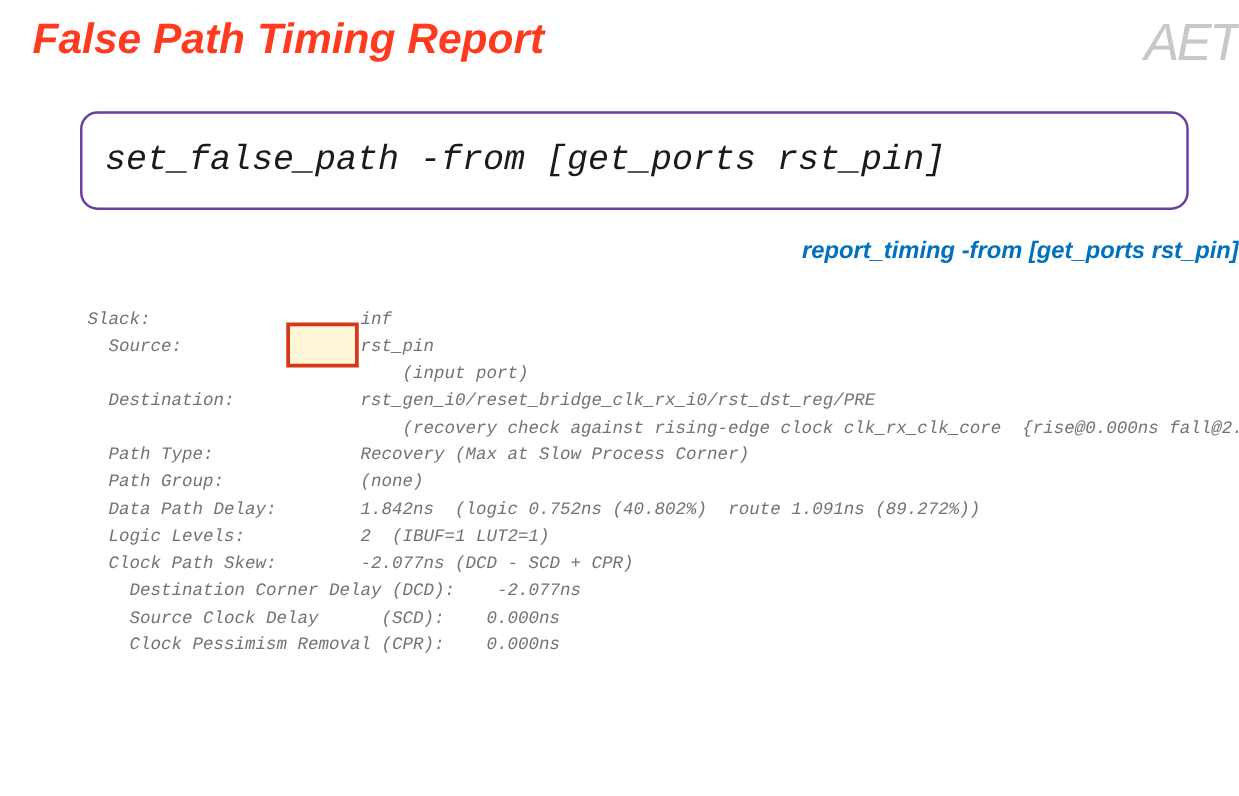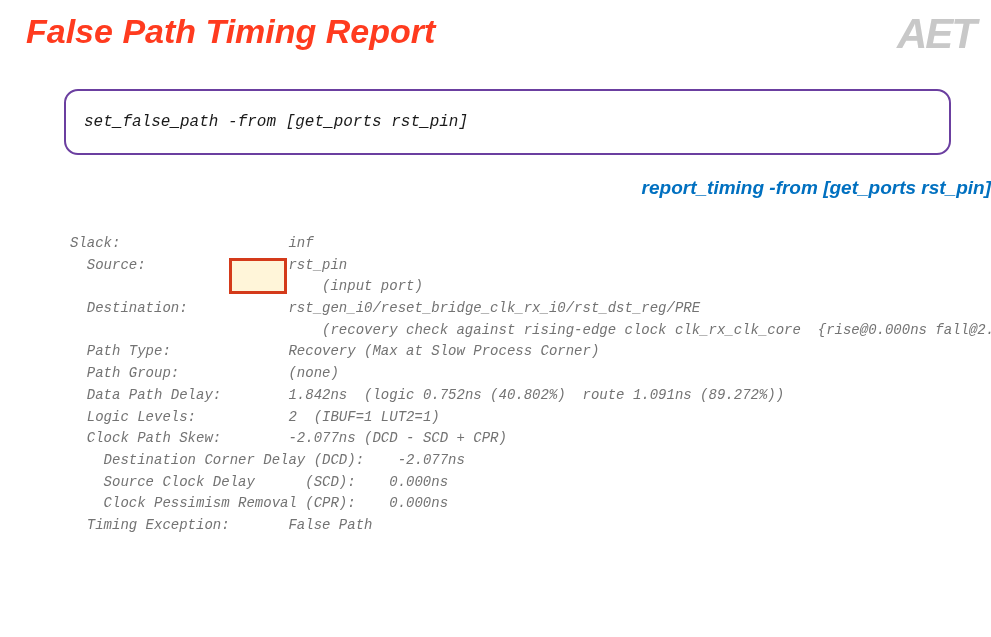--- a/index.html
+++ b/index.html
@@ -13,35 +13,35 @@
     }
     .title {
       color: #ff3b1f;
       font-size: 34px;
       font-weight: bold;
       padding: 12px 0 0 26px;
     }
     .logo {
       position: absolute;
       top: 10px;
-      right: 16px;
+      right: 0;
       color: #c8c8c8;
       font-size: 42px;
-      font-weight: bold;
+      font-weight: normal;
       font-style: italic;
       letter-spacing: -2px;
       font-family: Arial, sans-serif;
     }
     .command-box {
       margin: 38px 40px 0 64px;
       border: 2px solid #6b3fa0;
       border-radius: 14px;
       padding: 22px 18px;
       font-family: "Courier New", monospace;
-      font-size: 16px;
+      font-size: 28px;
       color: #1a1a1a;
     }
     .report-cmd {
       margin: 22px 0 0 76px;
       color: #0070c0;
       font-size: 19px;
       font-weight: bold;
       text-align: right;
     }
     .report-body {
@@ -80,16 +80,15 @@
   <div class="report-row"><span>  Destination:</span>            <span>rst_gen_i0/reset_bridge_clk_rx_i0/rst_dst_reg/PRE</span></div>
   <div class="report-row">                              <span>(recovery check against rising-edge clock clk_rx_clk_core  {rise@0.000ns fall@2.500ns period=5.000ns})</span></div>
   <div class="report-row"><span>  Path Type:</span>              <span>Recovery (Max at Slow Process Corner)</span></div>
   <div class="report-row"><span>  Path Group:</span>             <span>(none)</span></div>
   <div class="report-row"><span>  Data Path Delay:</span>        <span>1.842ns  (logic 0.752ns (40.802%)  route 1.091ns (89.272%))</span></div>
   <div class="report-row"><span>  Logic Levels:</span>           <span>2  (IBUF=1 LUT2=1)</span></div>
   <div class="report-row"><span>  Clock Path Skew:</span>        <span>-2.077ns (DCD - SCD + CPR)</span></div>
   <div class="report-row"><span>    Destination Corner Delay (DCD):</span>    <span>-2.077ns</span></div>
   <div class="report-row"><span>    Source Clock Delay      (SCD):</span>    <span>0.000ns</span></div>
   <div class="report-row"><span>    Clock Pessimism Removal (CPR):</span>    <span>0.000ns</span></div>
-  <div class="report-row"><span>  Timing Exception:</span>       <span>False Path</span></div>
 </div>
 
 <div class="highlight-frame"></div>
 
 </body></html>

